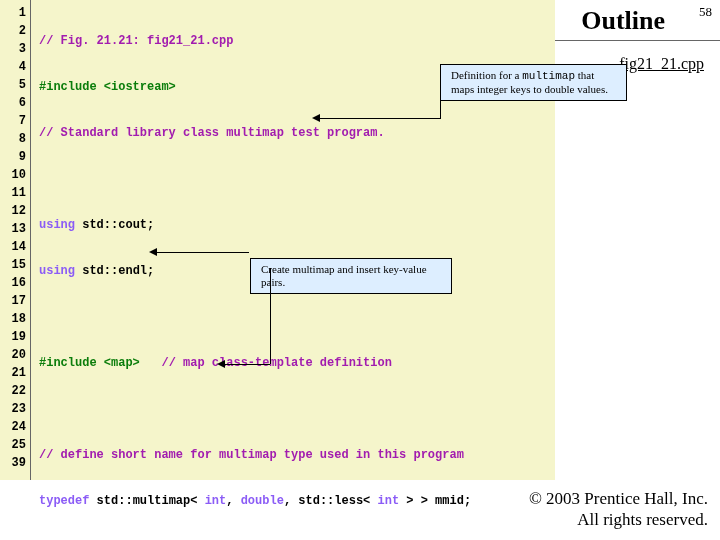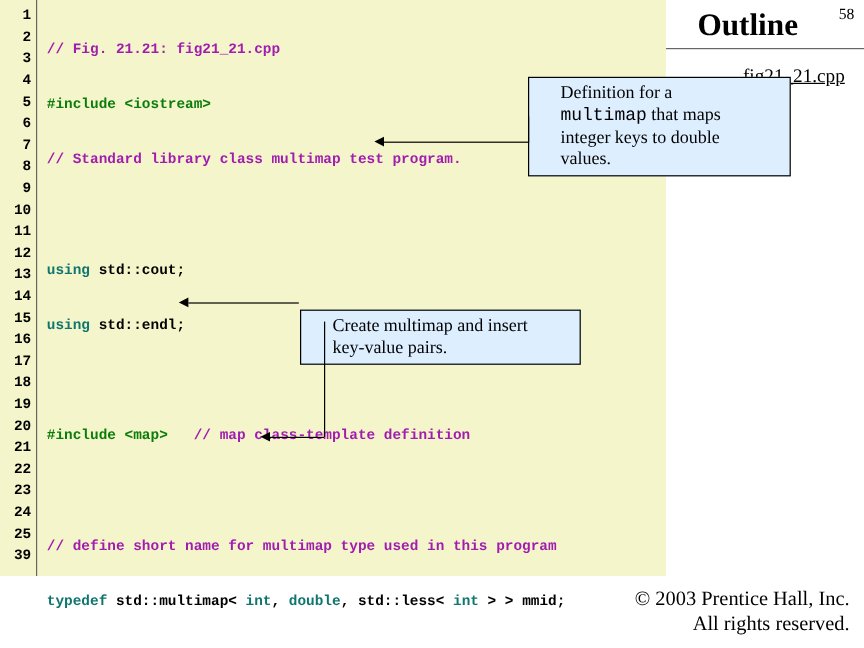--- a/index.html
+++ b/index.html
@@ -40,21 +40,21 @@
     font-family: "Courier New", monospace;
     font-weight: bold;
     font-size: 12px;
     color: #000;
     padding: 4px 0 0 8px;
     white-space: pre;
   }
   .code div { line-height: 18px; min-height: 18px; }
   .cm { color: #a21caf; }
   .pp { color: #0b7d0b; }
-  .kw { color: #0f766e; }
+  .kw { color: #8b5cf6; }
   .outline {
     position: absolute;
     right: 55px;
     top: 6px;
     font-size: 26px;
     font-weight: bold;
   }
   .outline-underline {
     position: absolute;
     right: 0;
@@ -74,22 +74,22 @@
     right: 16px;
     top: 55px;
     font-size: 16px;
     text-decoration: underline;
   }
   .callout {
     position: absolute;
     background: #ddeeff;
     border: 1px solid #000;
     font-family: "Times New Roman", serif;
-    font-size: 15px;
-    padding: 4px 26px;
+    font-size: 11px;
+    padding: 4px 10px;
     color: #000;
     line-height: 1.2;
   }
   #callout1 { left: 440px; top: 64px; width: 165px; }
   #callout2 { left: 250px; top: 228px; width: 180px; margin-top: 30px; }
   .copyright {
     position: absolute;
     right: 12px;
     bottom: 10px;
     font-size: 17px;

